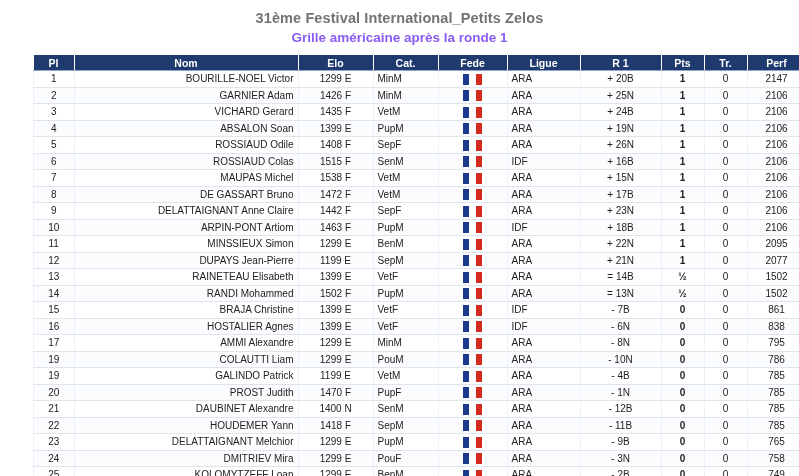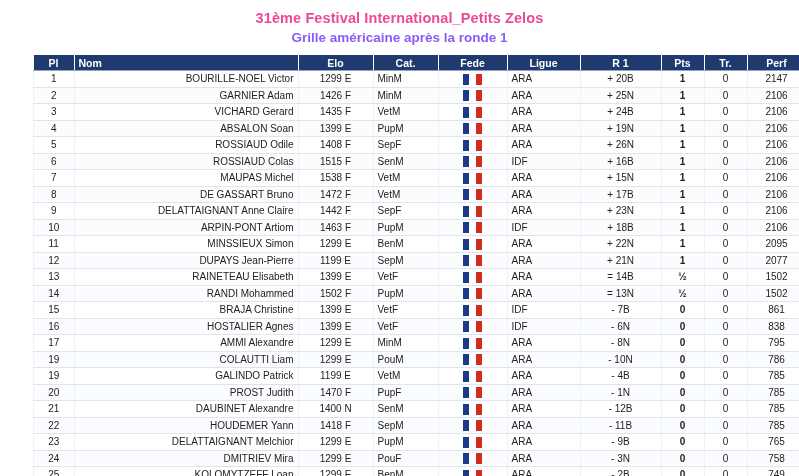--- a/index.html
+++ b/index.html
@@ -18,21 +18,21 @@
     width: 799px;
     height: 476px;
     position: relative;
     background: #ffffff;
   }
   .titles {
     text-align: center;
     padding-top: 9px;
   }
   .title-main {
-    color: #ec4899;
+    color: #737373;
     font-weight: bold;
     font-size: 14.5px;
     letter-spacing: 0.1px;
     line-height: 18px;
   }
   .title-sub {
     color: #8b5cf6;
     font-weight: bold;
     font-size: 13.5px;
     line-height: 18px;
@@ -53,21 +53,21 @@
     font-size: 10.5px;
     font-weight: bold;
     height: 15px;
     padding: 0 4px;
     border-right: 1px solid #ffffff;
     border-bottom: 1px solid #8fa4c6;
     text-align: center;
     white-space: nowrap;
   }
   table.grid th.left {
-    text-align: left;
+    text-align: center;
   }
   table.grid td {
     font-size: 10px;
     height: 15.5px;
     padding: 0 4px;
     border-bottom: 1px solid #dfe4ee;
     border-right: 1px solid #eef1f7;
     white-space: nowrap;
     overflow: hidden;
     text-overflow: clip;

